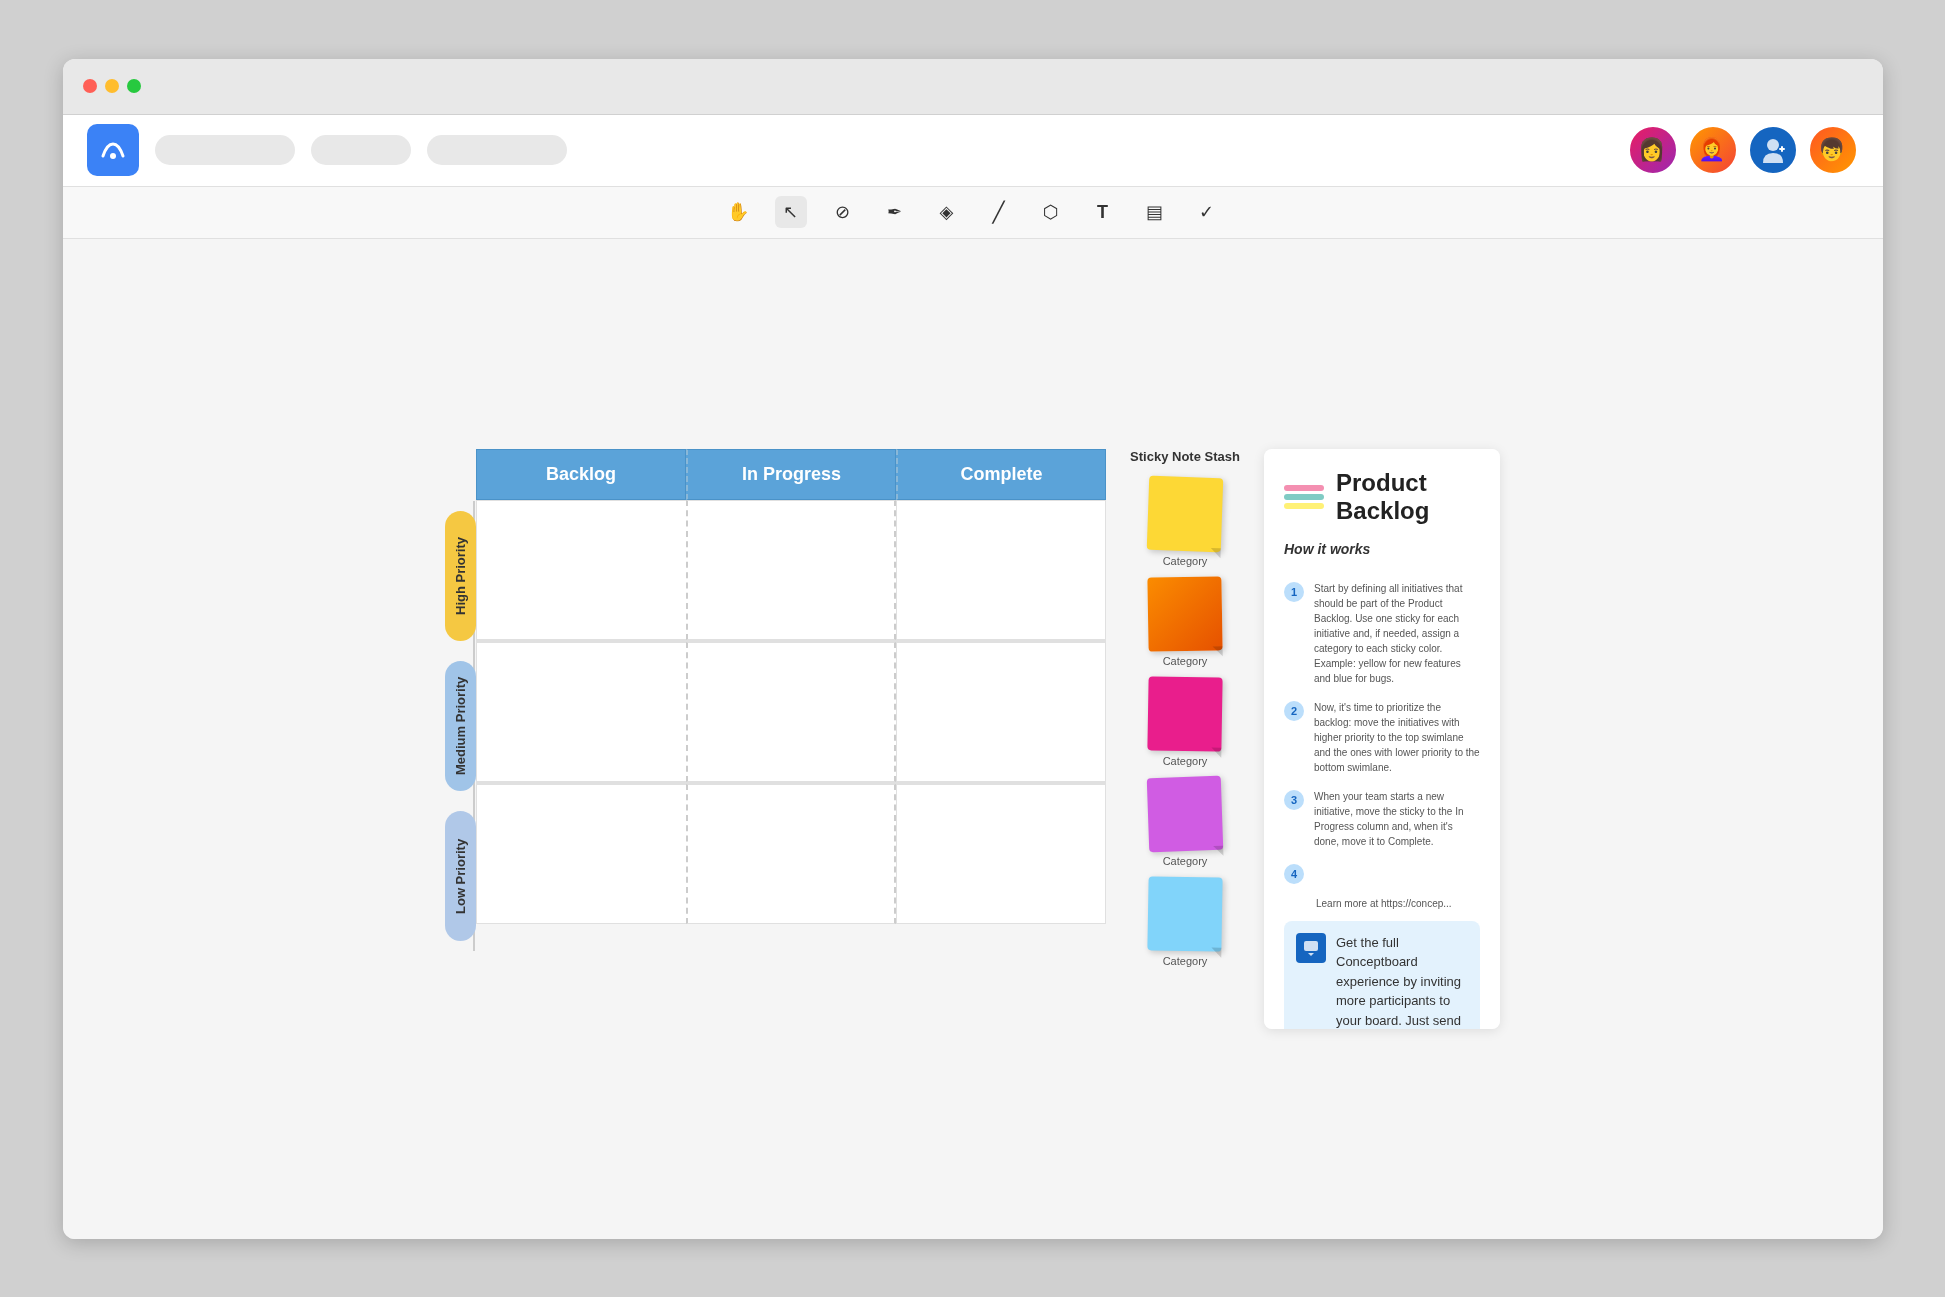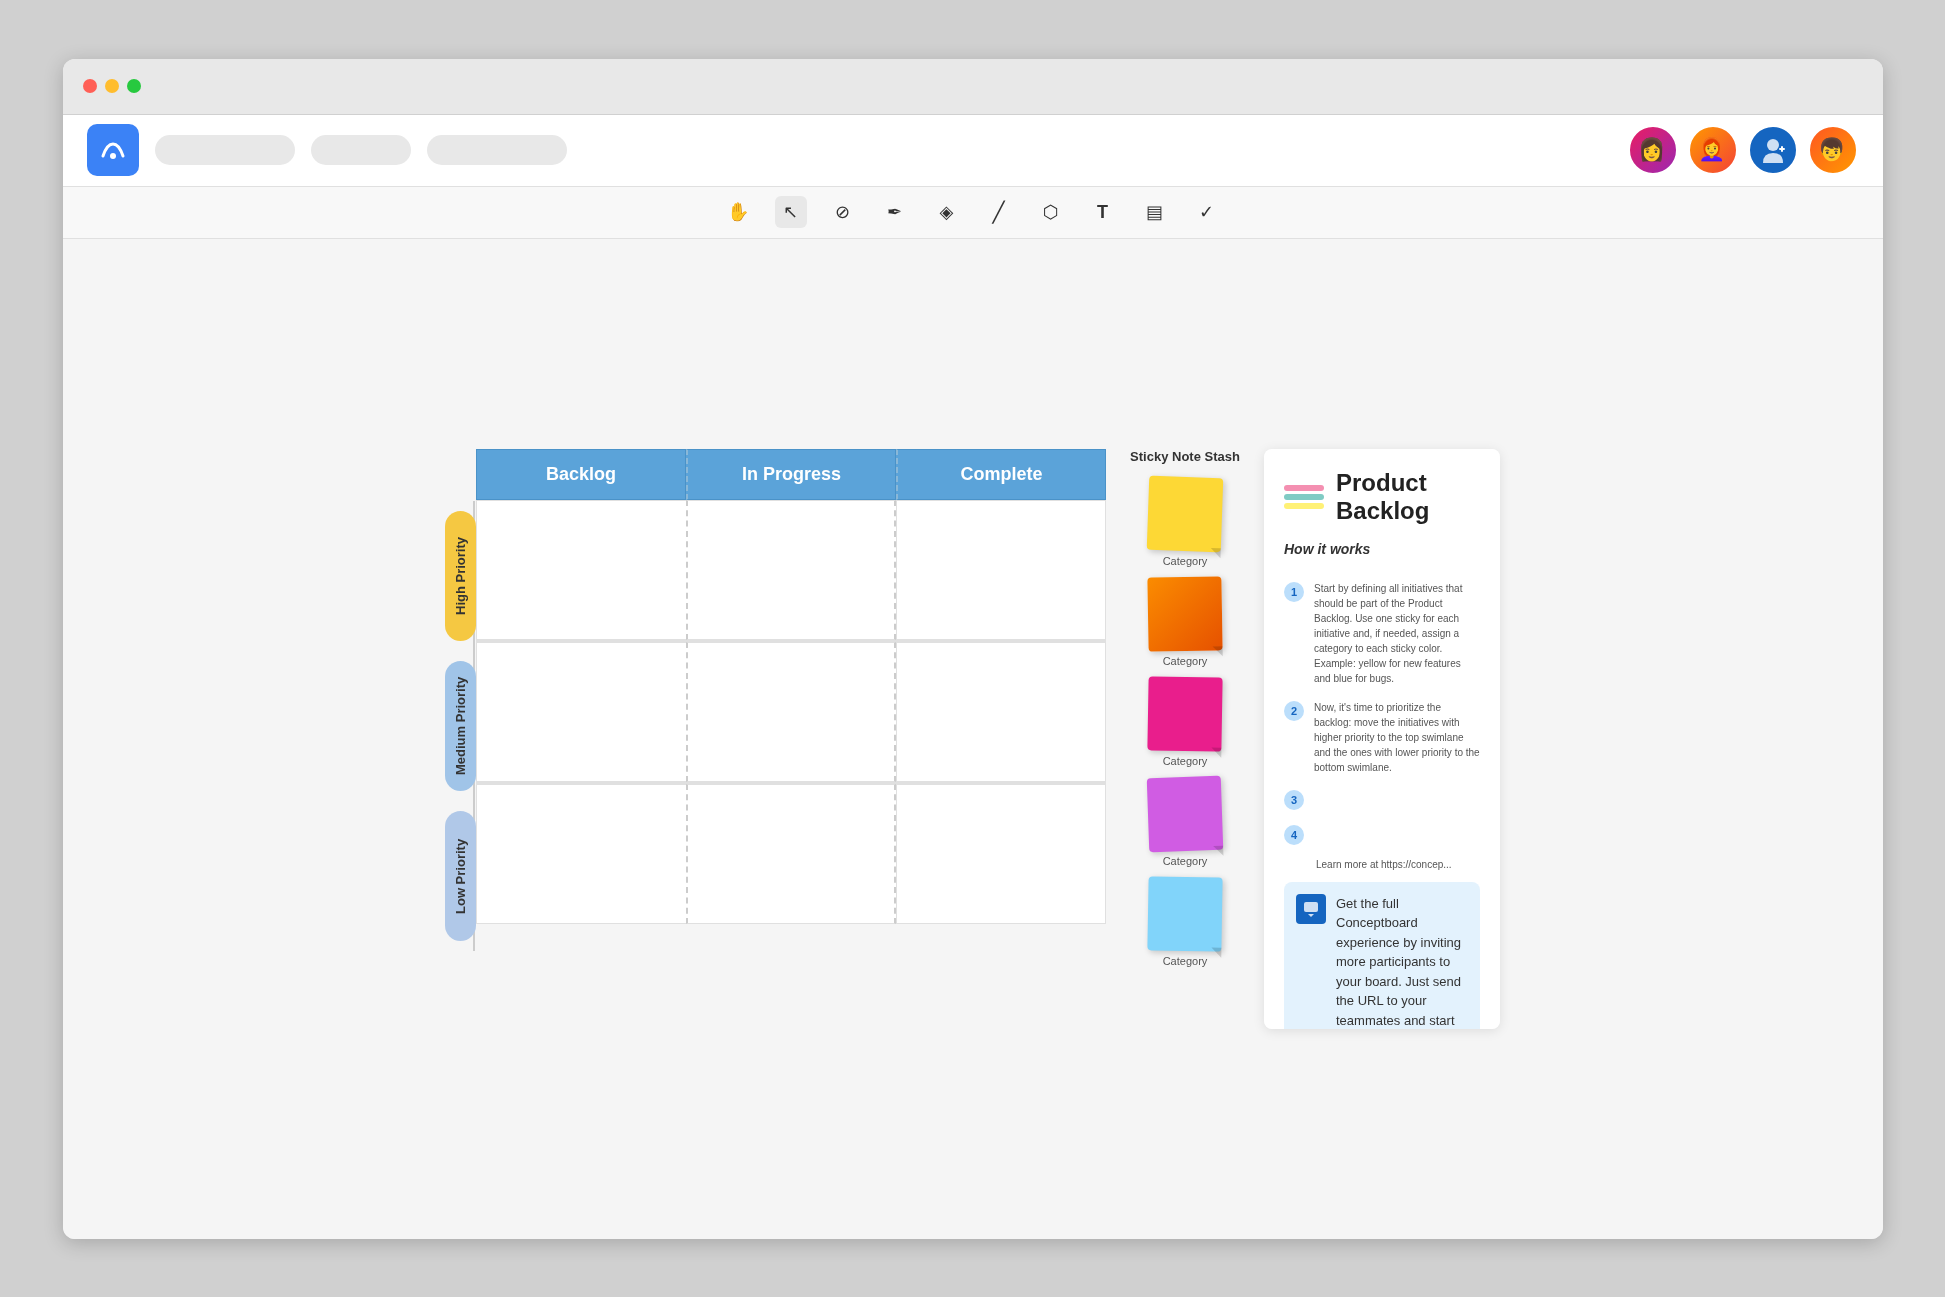--- a/index.html
+++ b/index.html
@@ -500,20 +500,21 @@
           <div class="step-text">Start by defining all initiatives that should be part of the Product Backlog. Use one sticky for each initiative and, if needed, assign a category to each sticky color. Example: yellow for new features and blue for bugs.</div>
         </div>
 
         <div class="step">
           <div class="step-num">2</div>
           <div class="step-text">Now, it's time to prioritize the backlog: move the initiatives with higher priority to the top swimlane and the ones with lower priority to the bottom swimlane.</div>
         </div>
 
         <div class="step">
           <div class="step-num">3</div>
+          <div class="step-text">When your team starts a new initiative, move the sticky to the In Progress column and, when it's done, move it to Complete.</div>
         </div>
 
         <div class="step">
           <div class="step-num">4</div>
         </div>
 
         <div class="learn-more">
           <span>Learn more at https://concep...</span>
         </div>
 

